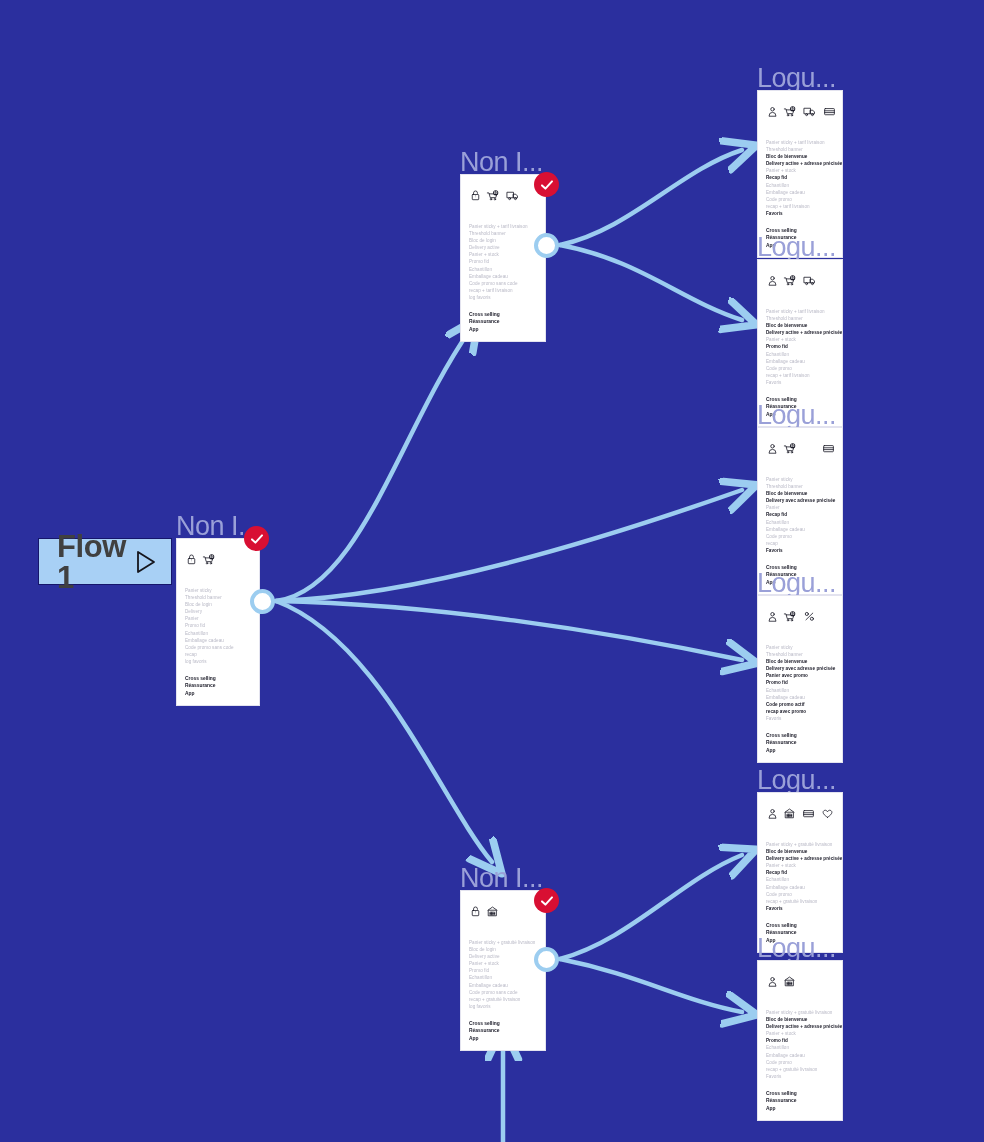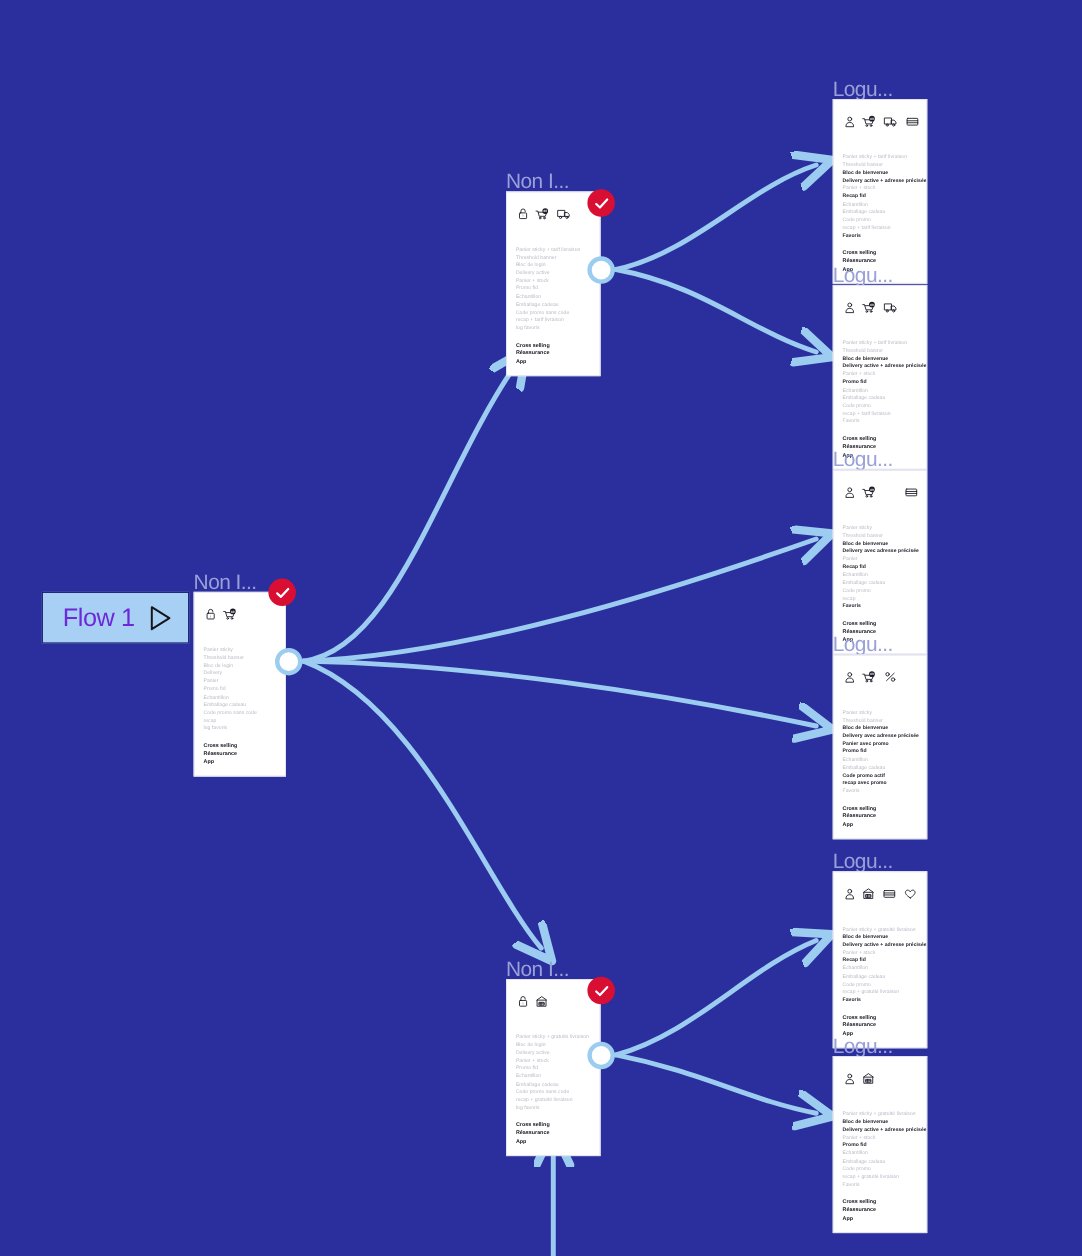--- a/index.html
+++ b/index.html
@@ -11,29 +11,29 @@
   #canvas{position:absolute;inset:0;}
   svg.links{position:absolute;left:0;top:0;width:984px;height:1142px;pointer-events:none;}
 
   
   .flow-btn{
     position:absolute;display:flex;align-items:center;justify-content:space-between;
     background:#a8d0f5;border:1px solid #16166b;box-sizing:border-box;
     padding:0 14px 0 18px;
   }
   .flow-btn .flow-label{
-    font-size:23px;font-weight:normal;color:#6d28d9;letter-spacing:-0.4px;line-height:1;
+    font-size:31px;font-weight:bold;color:#404040;letter-spacing:-0.4px;line-height:1;
   }
   .flow-btn .play-tri{width:22px;height:24px;display:block;}
 
   
   .node{position:absolute;}
   .node-title{
     position:absolute;left:0;bottom:100%;margin-bottom:-2px;
-    font-size:19px;color:#9aa0d8;white-space:nowrap;line-height:1.05;
+    font-size:27px;color:#9aa0d8;white-space:nowrap;line-height:1.05;
     letter-spacing:-0.5px;
   }
   .card{
     position:relative;background:#ffffff;box-sizing:border-box;
     border:1px solid #e3e3ef;overflow:hidden;
   }
   .card-icons{
     display:flex;align-items:center;gap:5px;padding:8px 8px 0 8px;height:26px;
   }
   .card-icons .ico{display:block;flex:0 0 auto;}

